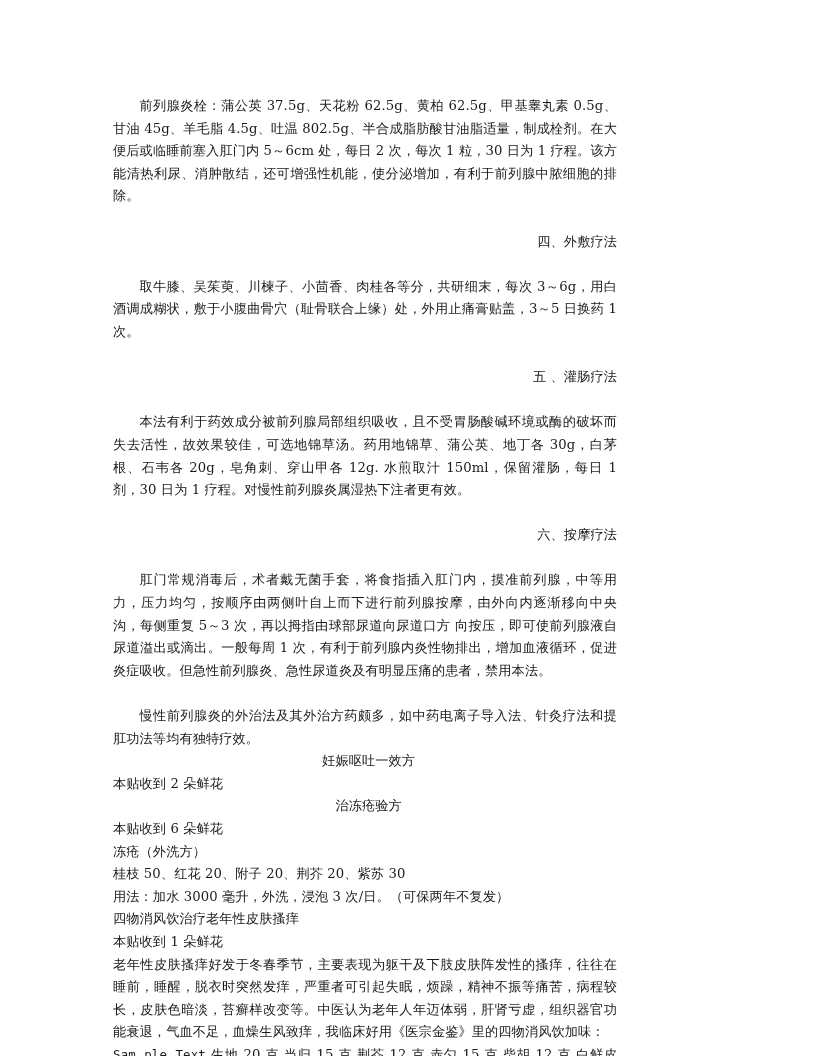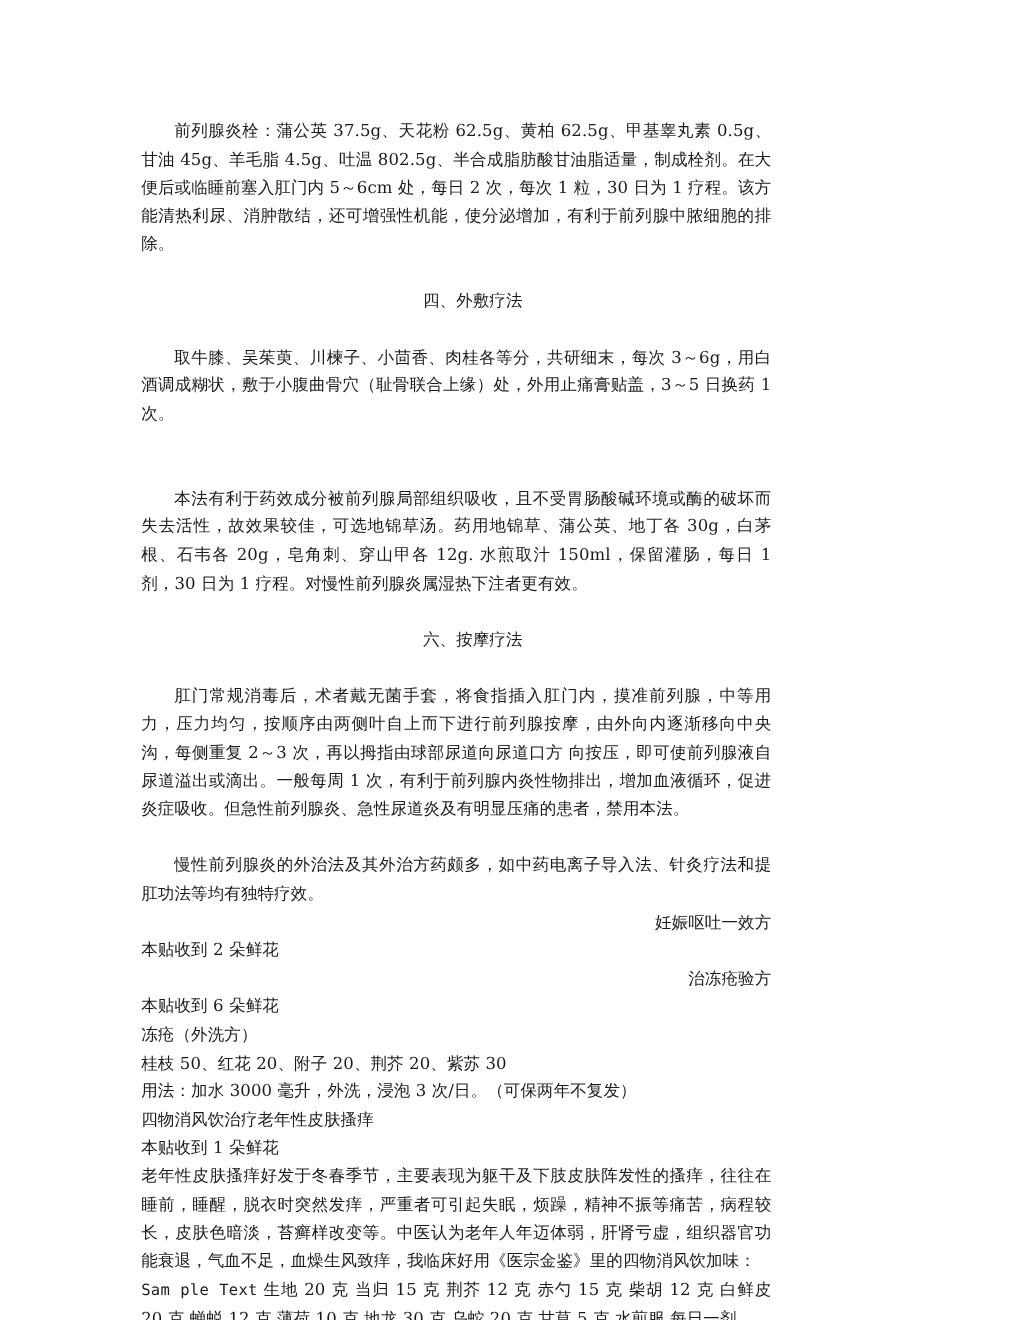--- a/index.html
+++ b/index.html
@@ -33,34 +33,34 @@
   p.para {
     margin: 0 0 0 0;
     text-indent: 2em;
     text-align: justify;
     text-justify: inter-ideograph;
   }
   
   p.heading {
     margin: 0;
     text-indent: 2em;
-    text-align: center;
+    text-align: right;
   }
   
   p.flush {
     margin: 0;
     text-indent: 0;
     text-align: justify;
     text-justify: inter-ideograph;
   }
   
   p.flush-sp {
     margin: 0;
     text-indent: 0.55em;
-    text-align: right;
+    text-align: center;
   }
   
   .gap-lg { height: 22.6px; }
   .gap-sm { height: 22.6px; }
   
   .mono {
     font-family: "DejaVu Sans Mono", "Liberation Mono", monospace;
     font-size: 12.4px;
     letter-spacing: 0.2px;
   }
@@ -76,32 +76,33 @@
     <div class="gap-lg"></div>
 
     <p class="heading">四、外敷疗法</p>
 
     <div class="gap-sm"></div>
 
     <p class="para">取牛膝、吴茱萸、川楝子、小茴香、肉桂各等分，共研细末，每次 3～6g，用白酒调成糊状，敷于小腹曲骨穴（耻骨联合上缘）处，外用止痛膏贴盖，3～5 日换药 1 次。</p>
 
     <div class="gap-lg"></div>
 
+    <p class="heading">五 、灌肠疗法</p>
 
     <div class="gap-sm"></div>
 
     <p class="para">本法有利于药效成分被前列腺局部组织吸收，且不受胃肠酸碱环境或酶的破坏而失去活性，故效果较佳，可选地锦草汤。药用地锦草、蒲公英、地丁各 30g，白茅根、石韦各 20g，皂角刺、穿山甲各 12g. 水煎取汁 150ml，保留灌肠，每日 1 剂，30 日为 1 疗程。对慢性前列腺炎属湿热下注者更有效。</p>
 
     <div class="gap-lg"></div>
 
     <p class="heading">六、按摩疗法</p>
 
     <div class="gap-sm"></div>
 
-    <p class="para">肛门常规消毒后，术者戴无菌手套，将食指插入肛门内，摸准前列腺，中等用力，压力均匀，按顺序由两侧叶自上而下进行前列腺按摩，由外向内逐渐移向中央沟，每侧重复 2～3 次，再以拇指由球部尿道向尿道口方 向按压，即可使前列腺液自尿道溢出或滴出。一般每周 1 次，有利于前列腺内炎性物排出，增加血液循环，促进炎症吸收。但急性前列腺炎、急性尿道炎及有明显压痛的患者，禁用本法。</p>
+    <p class="para">肛门常规消毒后，术者戴无菌手套，将食指插入肛门内，摸准前列腺，中等用力，压力均匀，按顺序由两侧叶自上而下进行前列腺按摩，由外向内逐渐移向中央沟，每侧重复 5～3 次，再以拇指由球部尿道向尿道口方 向按压，即可使前列腺液自尿道溢出或滴出。一般每周 1 次，有利于前列腺内炎性物排出，增加血液循环，促进炎症吸收。但急性前列腺炎、急性尿道炎及有明显压痛的患者，禁用本法。</p>
 
     <div class="gap-lg"></div>
 
     <p class="para">慢性前列腺炎的外治法及其外治方药颇多，如中药电离子导入法、针灸疗法和提肛功法等均有独特疗效。</p>
 
     <p class="flush-sp">妊娠呕吐一效方</p>
     <p class="flush">本贴收到 2 朵鲜花</p>
 
     <p class="flush-sp">治冻疮验方</p>
     <p class="flush">本贴收到 6 朵鲜花</p>

